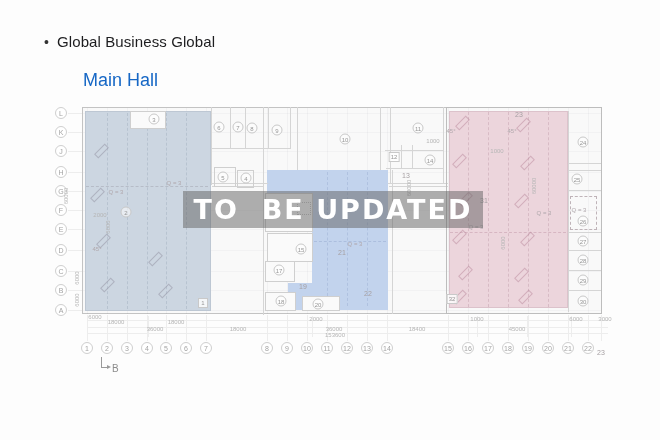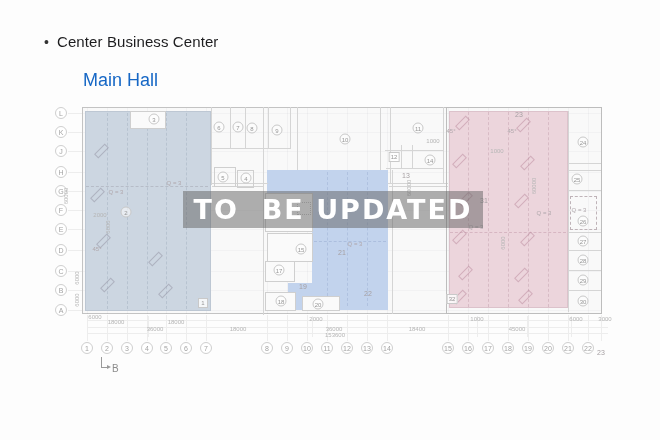--- a/index.html
+++ b/index.html
@@ -314,21 +314,21 @@
     <div class="abs dim ctr-rot" style="left: 66px; top: 196px;">60000</div>
     <div class="abs dim ctr-rot" style="left: 77px; top: 278px;">6000</div>
     <div class="abs dim ctr-rot" style="left: 77px; top: 300px;">6000</div>
     <div class="abs dim ctr-rot" style="left: 108px; top: 227px;">6000</div>
     <div class="abs dim ctr-rot" style="left: 409px; top: 188px;">60000</div>
     <div class="abs dim ctr-rot" style="left: 503px; top: 243px;">6000</div>
     <div class="abs dim ctr-rot" style="left: 534px; top: 186px;">60000</div>
   </div>
 
 <span id="hdr-bullet" class="abs">•</span>
-<span id="hdr-title" class="abs">Center Business Center</span>
+<span id="hdr-title" class="abs">Global Business Global</span>
 <span id="floor-title" class="abs" style="color: rgb(22, 103, 197);">Main Hall</span>
 
 <div id="watermark" class="abs" style="background: rgba(98, 98, 98, 0.5);">
   <span id="watermark-text" style="color: rgb(255, 255, 255);">TO  BE UPDATED</span>
 </div>
 
 <div id="bmark-v" class="abs"></div>
 <div id="bmark-h" class="abs"></div>
 <div id="bmark-a" class="abs"></div>
 <span id="bmark-label" class="abs">B</span>

